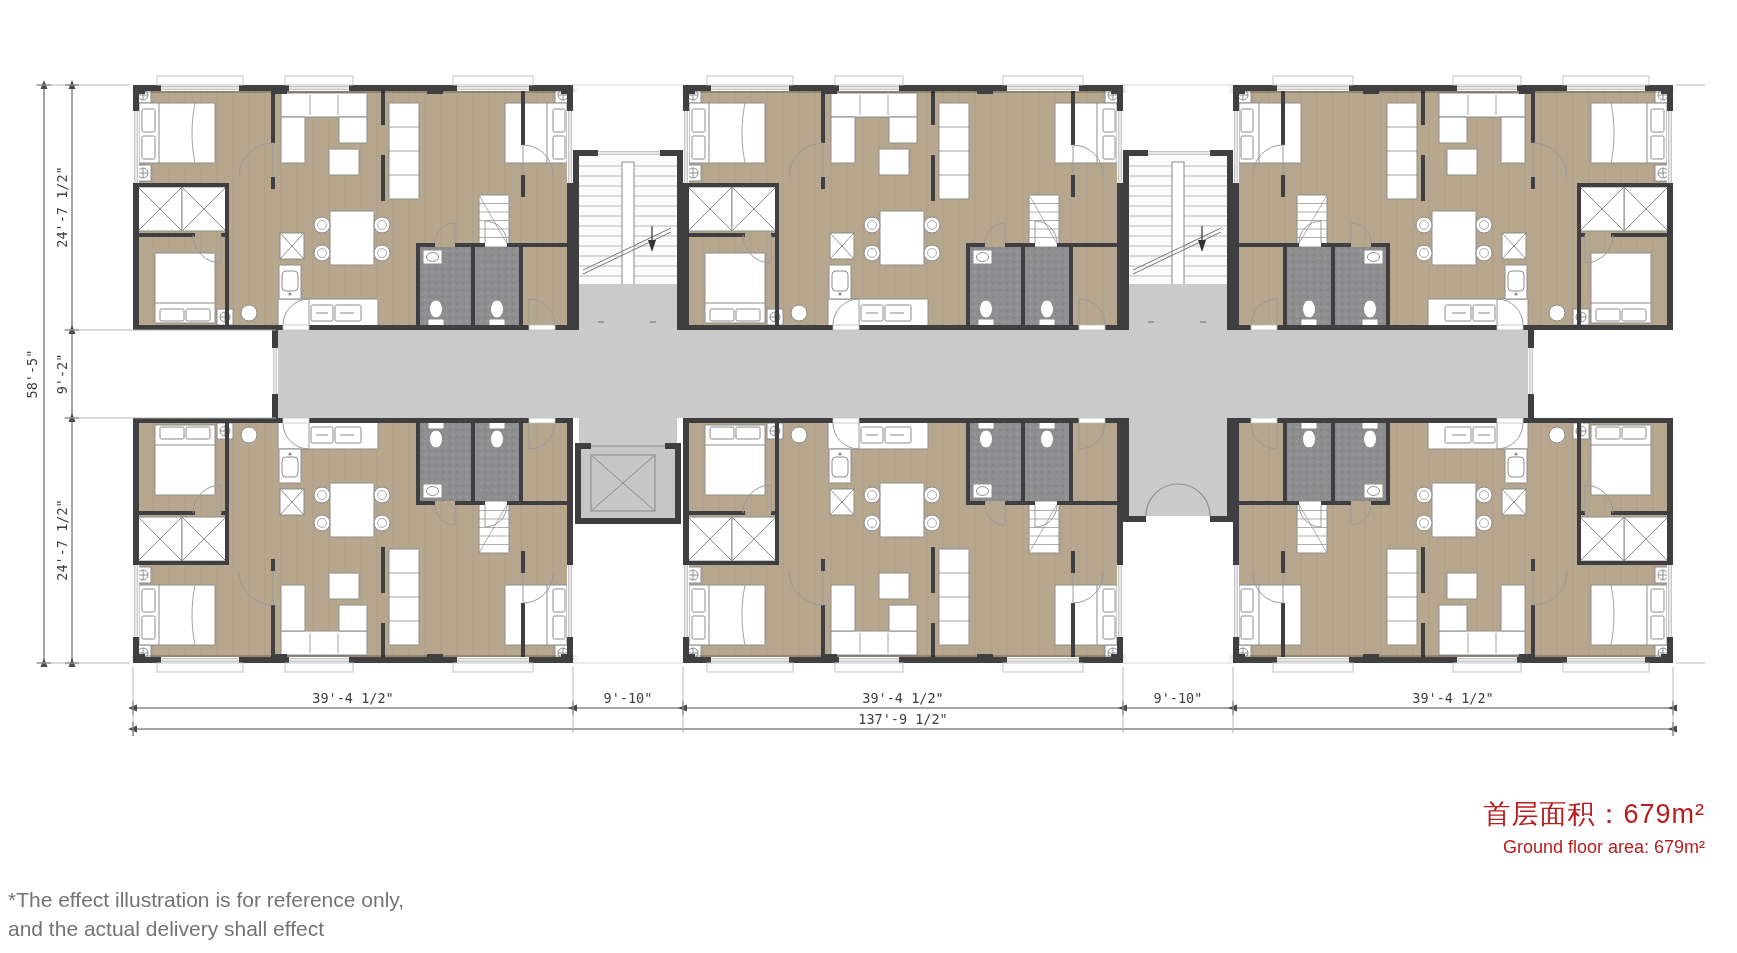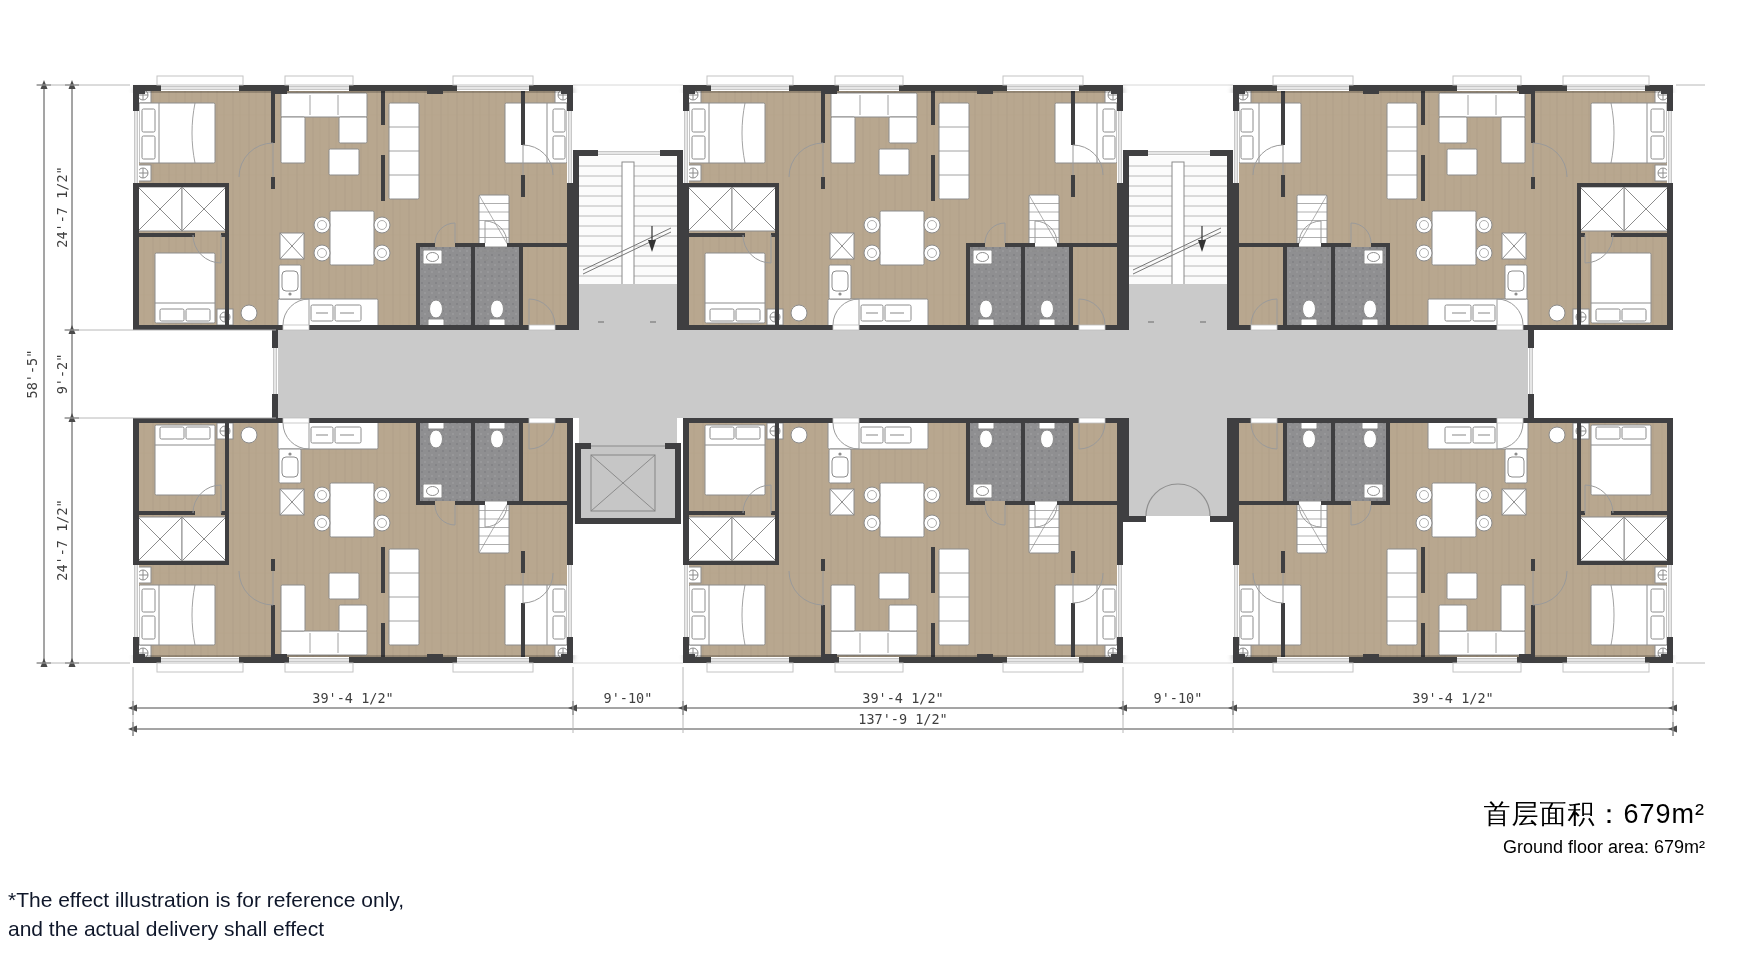--- a/index.html
+++ b/index.html
@@ -3,24 +3,24 @@
 <meta charset="utf-8">
 <style>
   html,body{margin:0;padding:0;background:#fff;}
   #page{position:relative;width:1737px;height:953px;background:#fff;overflow:hidden;
         font-family:"Liberation Sans","DejaVu Sans",sans-serif;}
   #plan{position:absolute;left:0;top:0;}
   .dim{position:absolute;font-family:"DejaVu Sans Mono","Liberation Mono",monospace;
        font-size:13.5px;color:#3f3f3f;white-space:nowrap;}
   .dim.v{transform:translate(-50%,-50%) rotate(-90deg);}
   .dim.h{transform:translate(-50%,-100%);}
-  #areaInfo{position:absolute;right:32px;top:796px;width:640px;text-align:right;color:#000000;}
+  #areaInfo{position:absolute;right:32px;top:796px;width:640px;text-align:right;color:#b91c1c;}
   #areaInfo .zh{font-size:27px;line-height:36px;letter-spacing:1px;}
   #areaInfo .en{font-size:18px;line-height:31px;}
-  #disclaimer{position:absolute;left:8px;top:885px;color:#0f172a;font-size:21px;line-height:29px;}
+  #disclaimer{position:absolute;left:8px;top:885px;color:#737373;font-size:21px;line-height:29px;}
 </style>
 </head>
 <body>
 
 <div id="page">
   <svg id="plan" width="1737" height="953">
       <defs>
         <pattern id="wood" width="16" height="60" patternUnits="userSpaceOnUse">
           <rect x="0" y="0" width="16" height="60" fill="#b8a78f"></rect>
           <line x1="4" y1="0" x2="4" y2="60" stroke="#9d8c74" stroke-width="1" opacity="0.28"></line>

